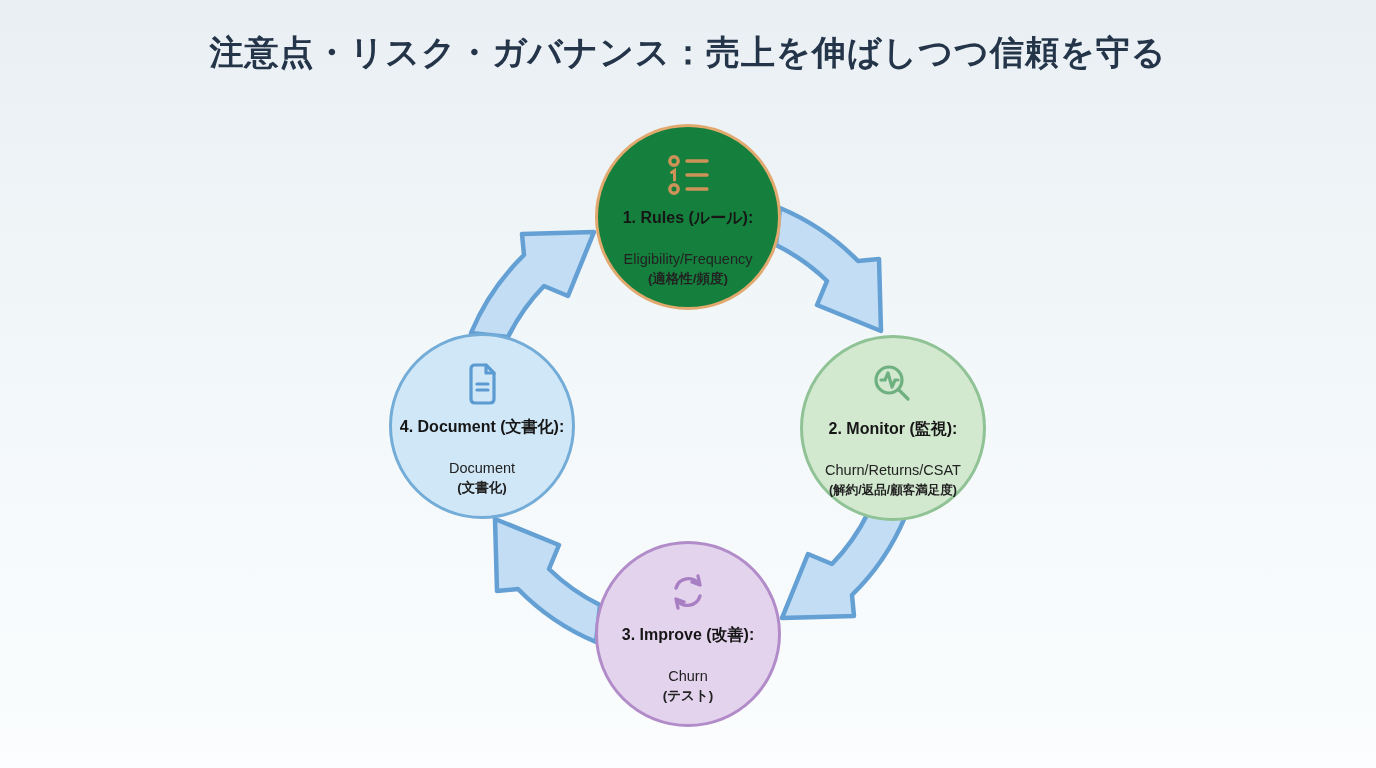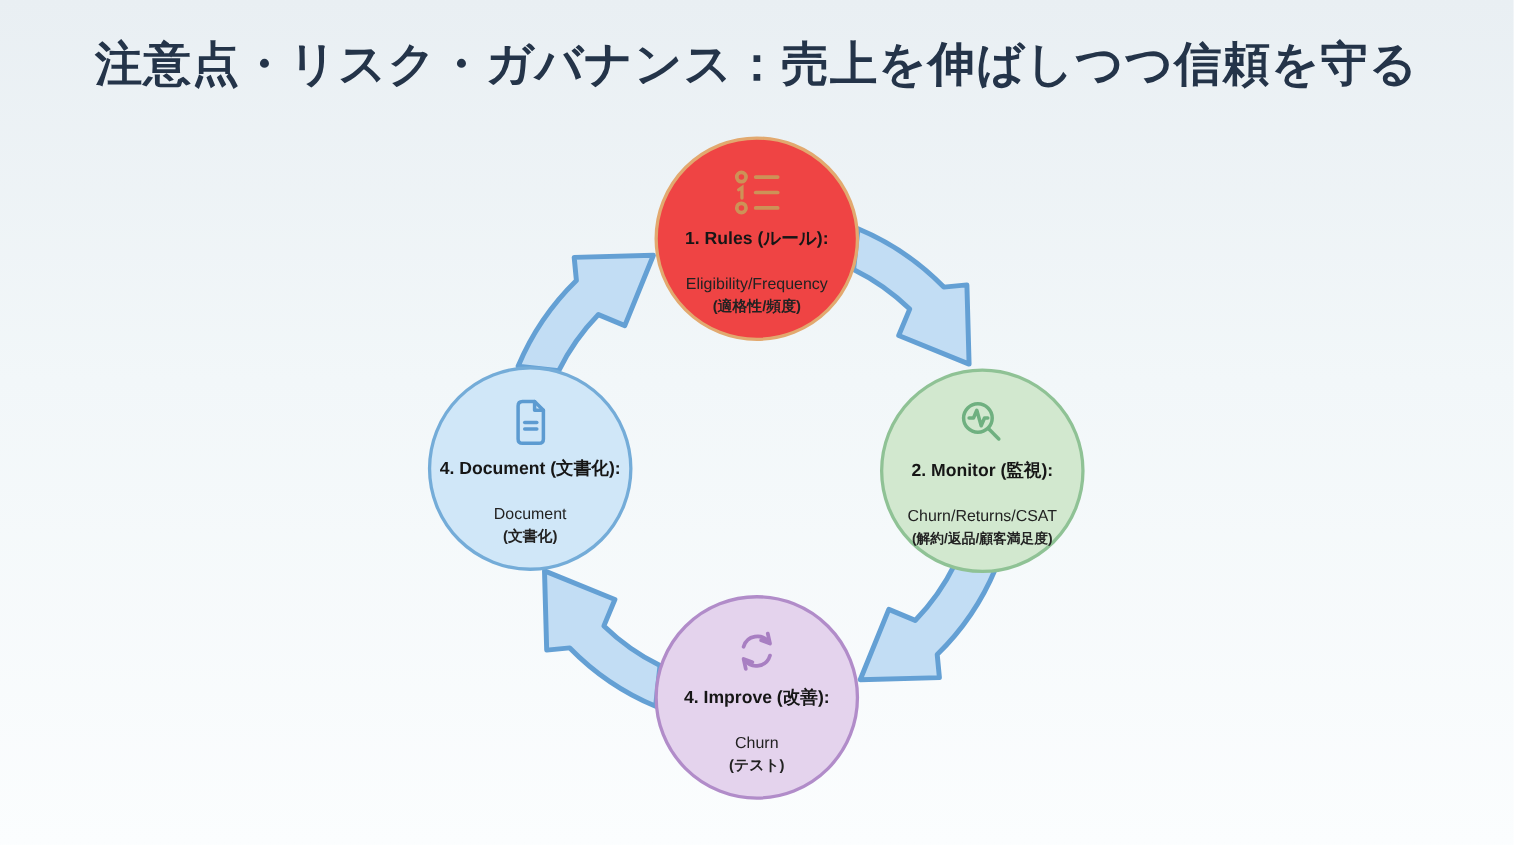--- a/index.html
+++ b/index.html
@@ -9,21 +9,21 @@
     font-family: "Liberation Sans", "DejaVu Sans", sans-serif;
   }
   body {
     background: linear-gradient(180deg, #e9eff3 0%, #f2f7f9 45%, #fbfdfe 100%);
     position: relative;
   }
   .title {
     position: absolute;
     top: 30px; left: 0; right: 0;
     text-align: center;
-    font-size: 43px;
+    font-size: 34px;
     font-weight: bold;
     letter-spacing: 1px;
     color: #243449;
   }
   .diagram { position: absolute; inset: 0; }
   svg.arrows { position: absolute; top: 0; left: 0; }
   .arrow-path {
     fill: #c2ddf4;
     stroke: #64a0d4;
     stroke-width: 4.5;
@@ -37,21 +37,21 @@
     display: flex;
     flex-direction: column;
     align-items: center;
     padding-top: 24px;
     text-align: center;
   }
   .node .icon { height: 48px; display: flex; align-items: center; justify-content: center; margin-bottom: 8px; }
   .node .label { font-size: 16px; font-weight: bold; color: #161616; white-space: nowrap; line-height: 21px; }
   .node .line2 { font-size: 14.5px; color: #222; white-space: nowrap; line-height: 20px; margin-top: 21px; }
   .node .line3 { font-size: 13.5px; color: #222; white-space: nowrap; line-height: 20px; font-weight: bold; }
-  .node-rules    { left: 595px; top: 124px; background: #ef4444; border-color: #e2a96f; }
+  .node-rules    { left: 595px; top: 124px; background: #15803d; border-color: #e2a96f; }
   .node-monitor  { left: 800px; top: 335px; background: #d2e8cf; border-color: #8fc295; }
   .node-improve  { left: 595px; top: 541px; background: #e4d3ed; border-color: #b18cc9; }
   .node-document { left: 389px; top: 333px; background: #d0e7f8; border-color: #74acd8; }
   .node-monitor .line3 { font-size: 12.5px; }
 </style>
 </head>
 <body>
 
 <div class="title">注意点・リスク・ガバナンス：売上を伸ばしつつ信頼を守る</div>
 
@@ -105,21 +105,21 @@
 
   <div class="node node-improve">
     <span class="icon">
       <svg width="46" height="42" viewBox="0 0 46 42" fill="none" stroke="#a87fc2" stroke-width="3.4" stroke-linecap="round" stroke-linejoin="round">
         <path d="M11 17 A 13 13 0 0 1 34 13"></path>
         <polyline points="27,11 35,14 33,5"></polyline>
         <path d="M35 25 A 13 13 0 0 1 12 29"></path>
         <polyline points="19,31 11,28 13,37"></polyline>
       </svg>
     </span>
-    <div class="label">4. Improve (改善):</div>
+    <div class="label">3. Improve (改善):</div>
     <div class="line2">Churn</div>
     <div class="line3">(テスト)</div>
   </div>
 
   <div class="node node-document">
     <span class="icon">
       <svg width="44" height="46" viewBox="0 0 44 46" fill="none" stroke="#5c9bd1" stroke-width="3.2" stroke-linecap="round" stroke-linejoin="round">
         <path d="M15 4 H26 L34 12 V38 Q34 42 30 42 H15 Q11 42 11 38 V8 Q11 4 15 4 Z"></path>
         <path d="M26 4 V12 H34"></path>
         <line x1="17" y1="23" x2="28" y2="23"></line>

